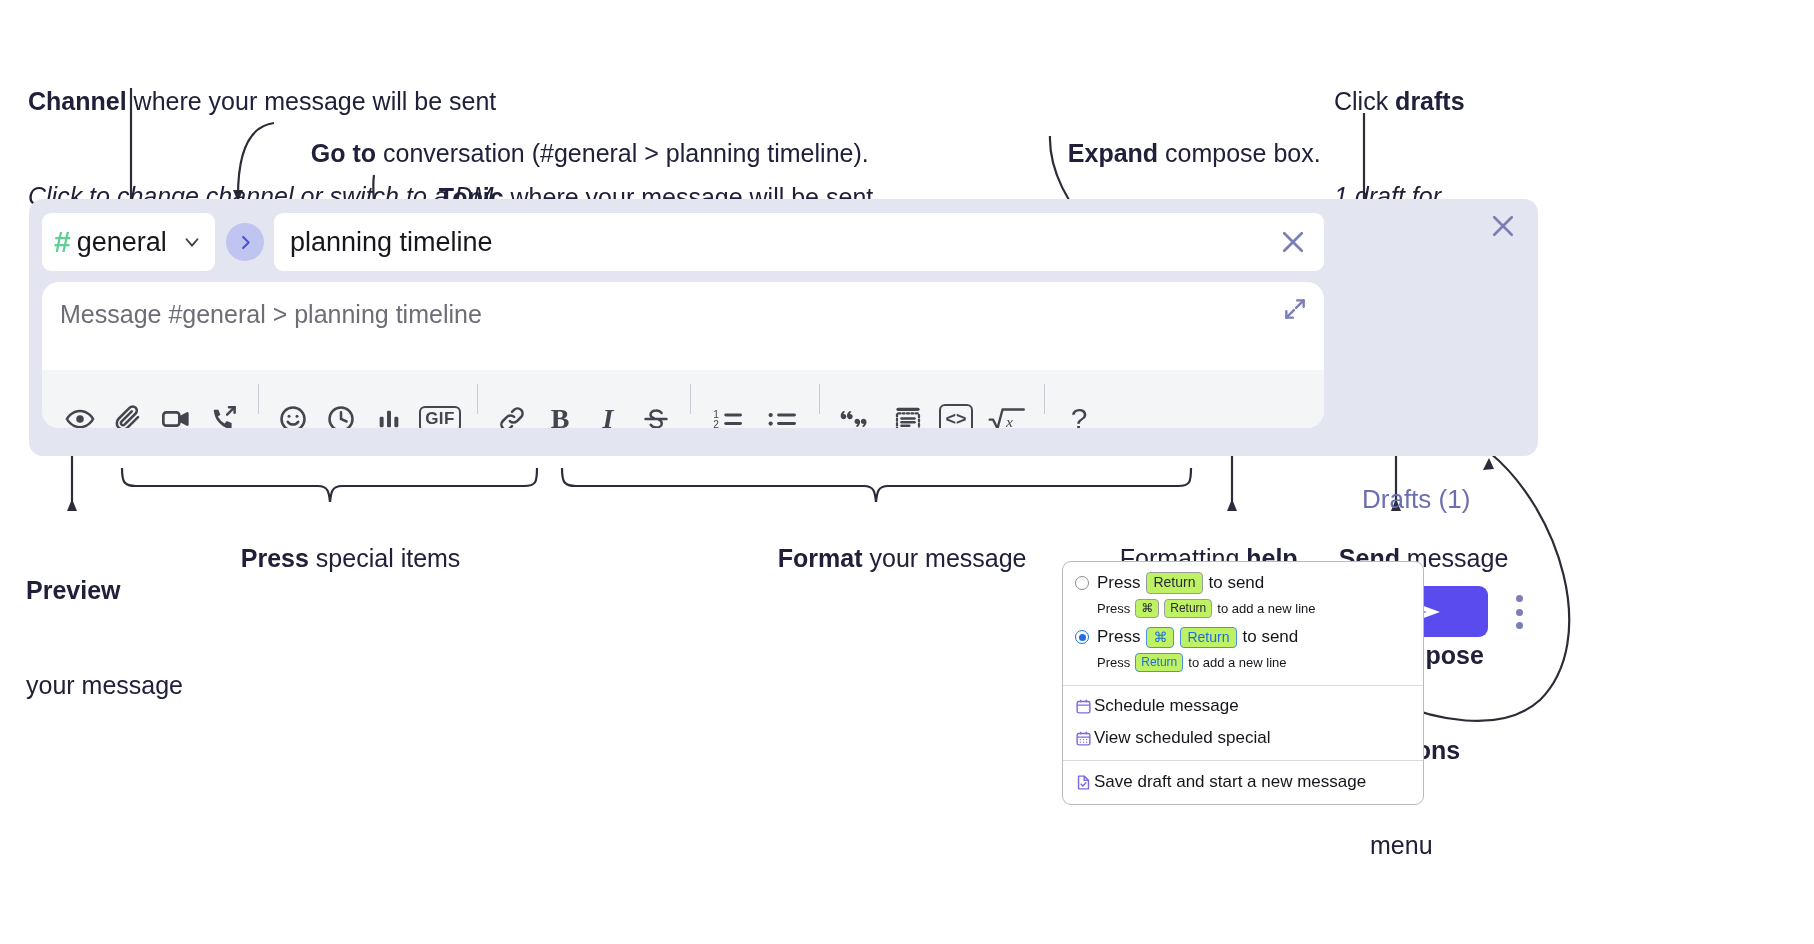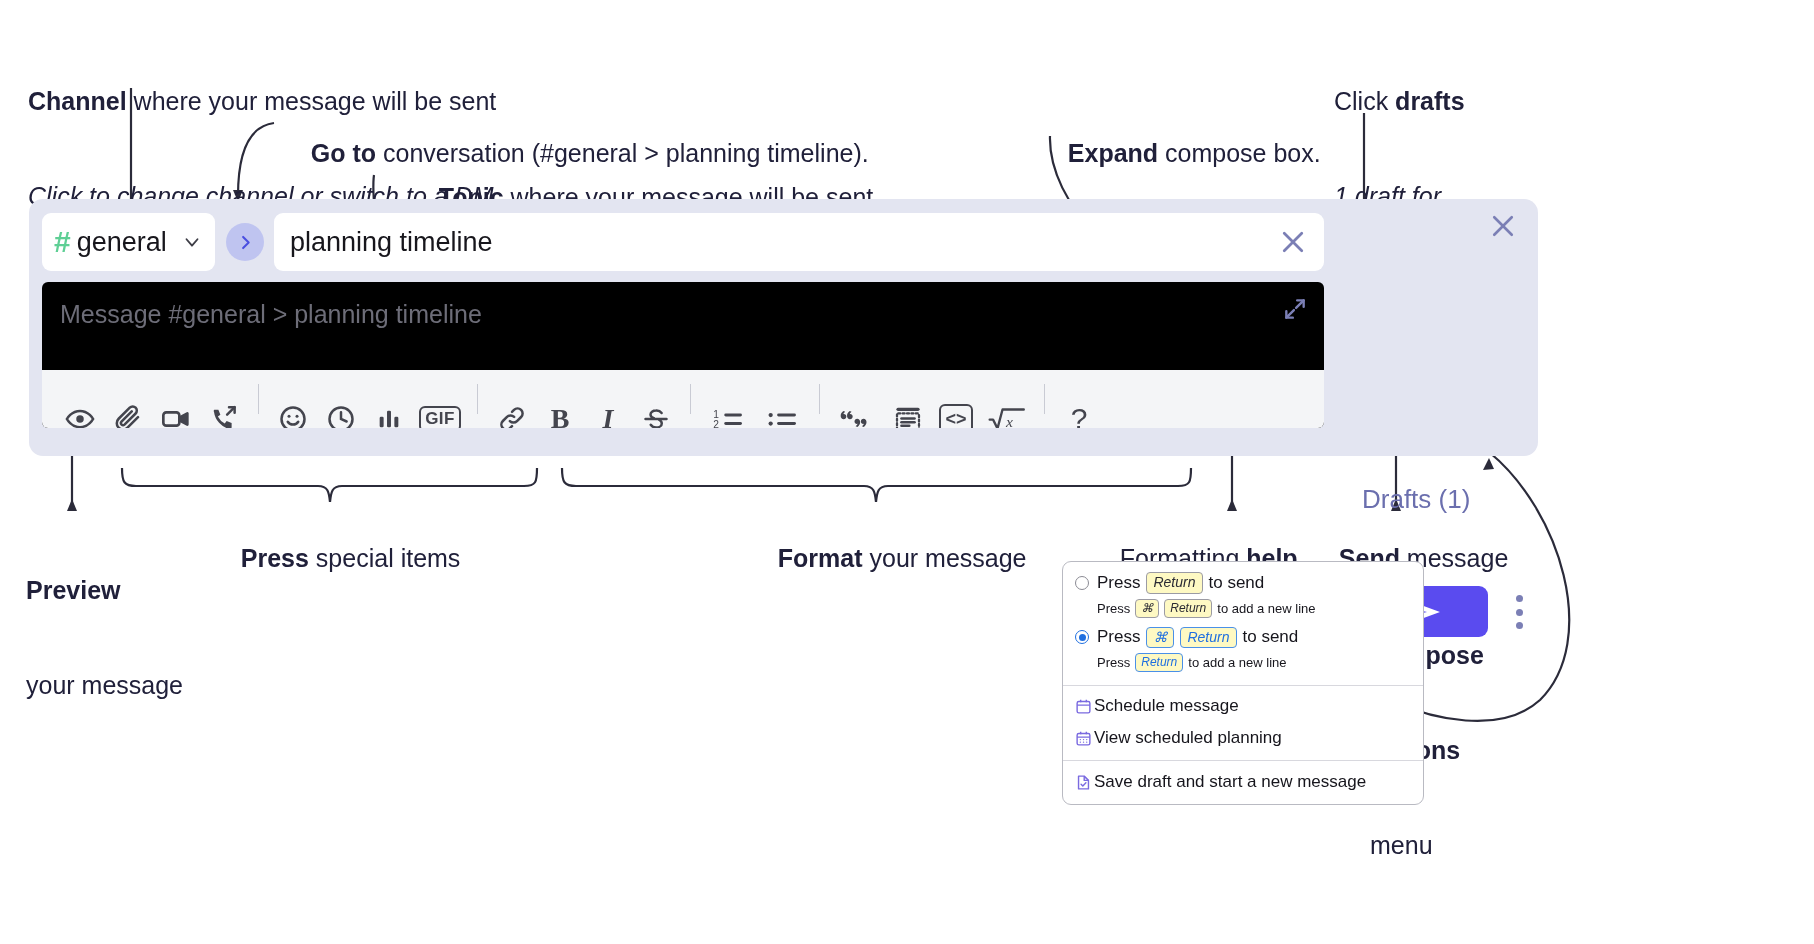--- a/index.html
+++ b/index.html
@@ -77,22 +77,22 @@
     background: #ffffff;
     border-radius: 9px;
     display: flex; align-items: center;
     padding: 0 16px;
   }
   .topic-text { font-size: 27px; color: #17161c; }
   .topic-clear { margin-left: auto; color: #7b7fb5; display: flex; }
 
   .message-area {
     margin-top: 11px;
-    background: #000000;
-    border-radius: 6px;
+    background: #ffffff;
+    border-radius: 17px;
     overflow: hidden;
   }
   .msg-input {
     height: 88px;
     display: flex; align-items: flex-start;
     padding: 18px 18px 0 18px;
     position: relative;
   }
   .msg-placeholder { font-size: 25px; color: #6d6d78; }
   .expand-btn {
@@ -200,22 +200,21 @@
     display: flex; align-items: center; gap: 5px;
     margin: 5px 0 7px 22px;
   }
   .key {
     border: 1.2px solid #9b9ba4;
     border-radius: 4px;
     padding: 1px 6px;
     font-size: 14px;
     line-height: 1.25;
     color: #2a2a33;
-    background: #fef9c3;
-    font-style: italic;
+    background: #bef264;
   }
   .opt-sub .key { font-size: 12px; padding: 1px 5px; }
   .key.blue { border-color: #4a90e8; color: #1f6fe0; }
   .menu-div { height: 1px; background: #d8d8de; }
   .menu-item {
     display: flex; align-items: center; gap: 2px;
     padding: 6px 12px;
     font-size: 17px;
   }
   .mi-icon { color: #7a6ae0; display: flex; flex: none; }
@@ -590,21 +589,21 @@
               <g stroke-width="1.8" stroke-linecap="round">
                 <line x1="7.5" y1="13.5" x2="7.6" y2="13.5"></line>
                 <line x1="12" y1="13.5" x2="12.1" y2="13.5"></line>
                 <line x1="16.5" y1="13.5" x2="16.6" y2="13.5"></line>
                 <line x1="7.5" y1="17.2" x2="7.6" y2="17.2"></line>
                 <line x1="12" y1="17.2" x2="12.1" y2="17.2"></line>
                 <line x1="16.5" y1="17.2" x2="16.6" y2="17.2"></line>
               </g>
             </svg>
         </span>
-        <span>View scheduled planning</span>
+        <span>View scheduled special</span>
       </div>
     </div>
 
     <div class="menu-div"></div>
 
     <div style="padding:5px 0 6px 0;">
       <div class="menu-item">
         <span class="mi-icon">
           <svg width="17" height="17" viewBox="0 0 24 24" fill="none" stroke="currentColor" stroke-width="2" stroke-linejoin="round">
               <path d="M5 3h8l6 6v12H5z"></path>

